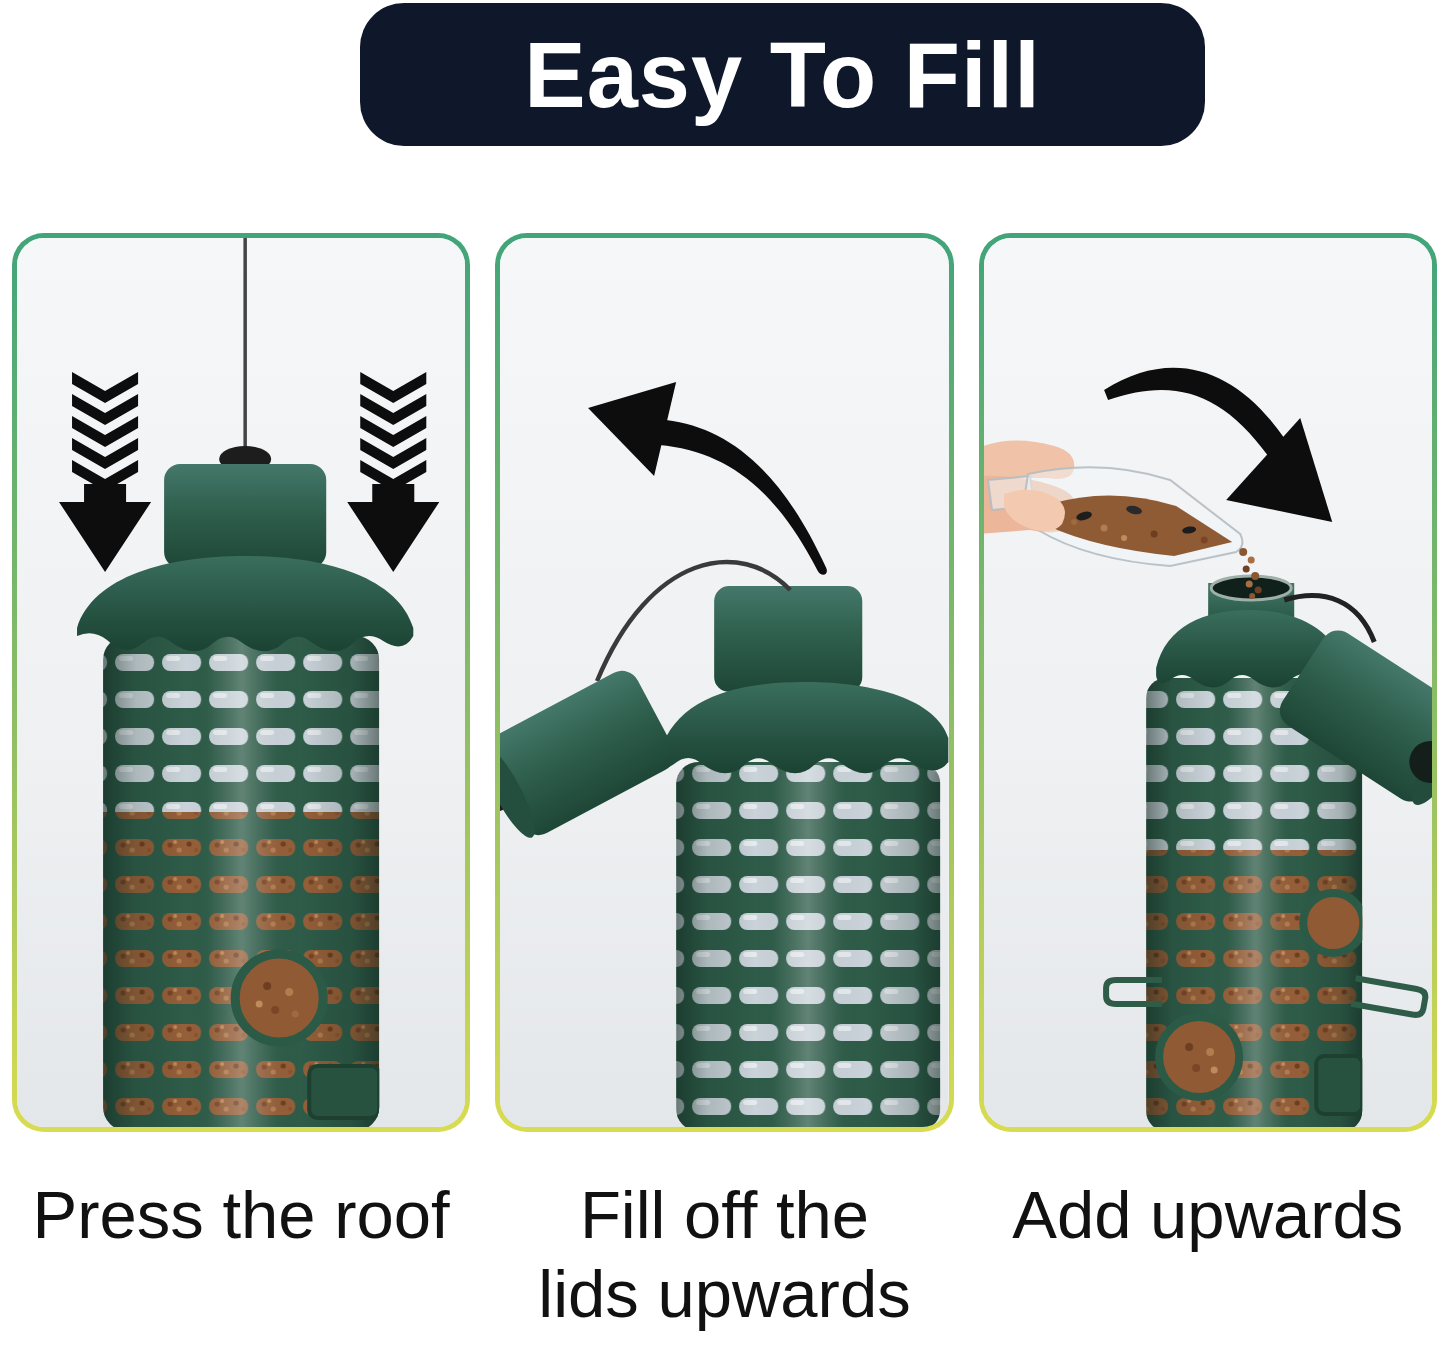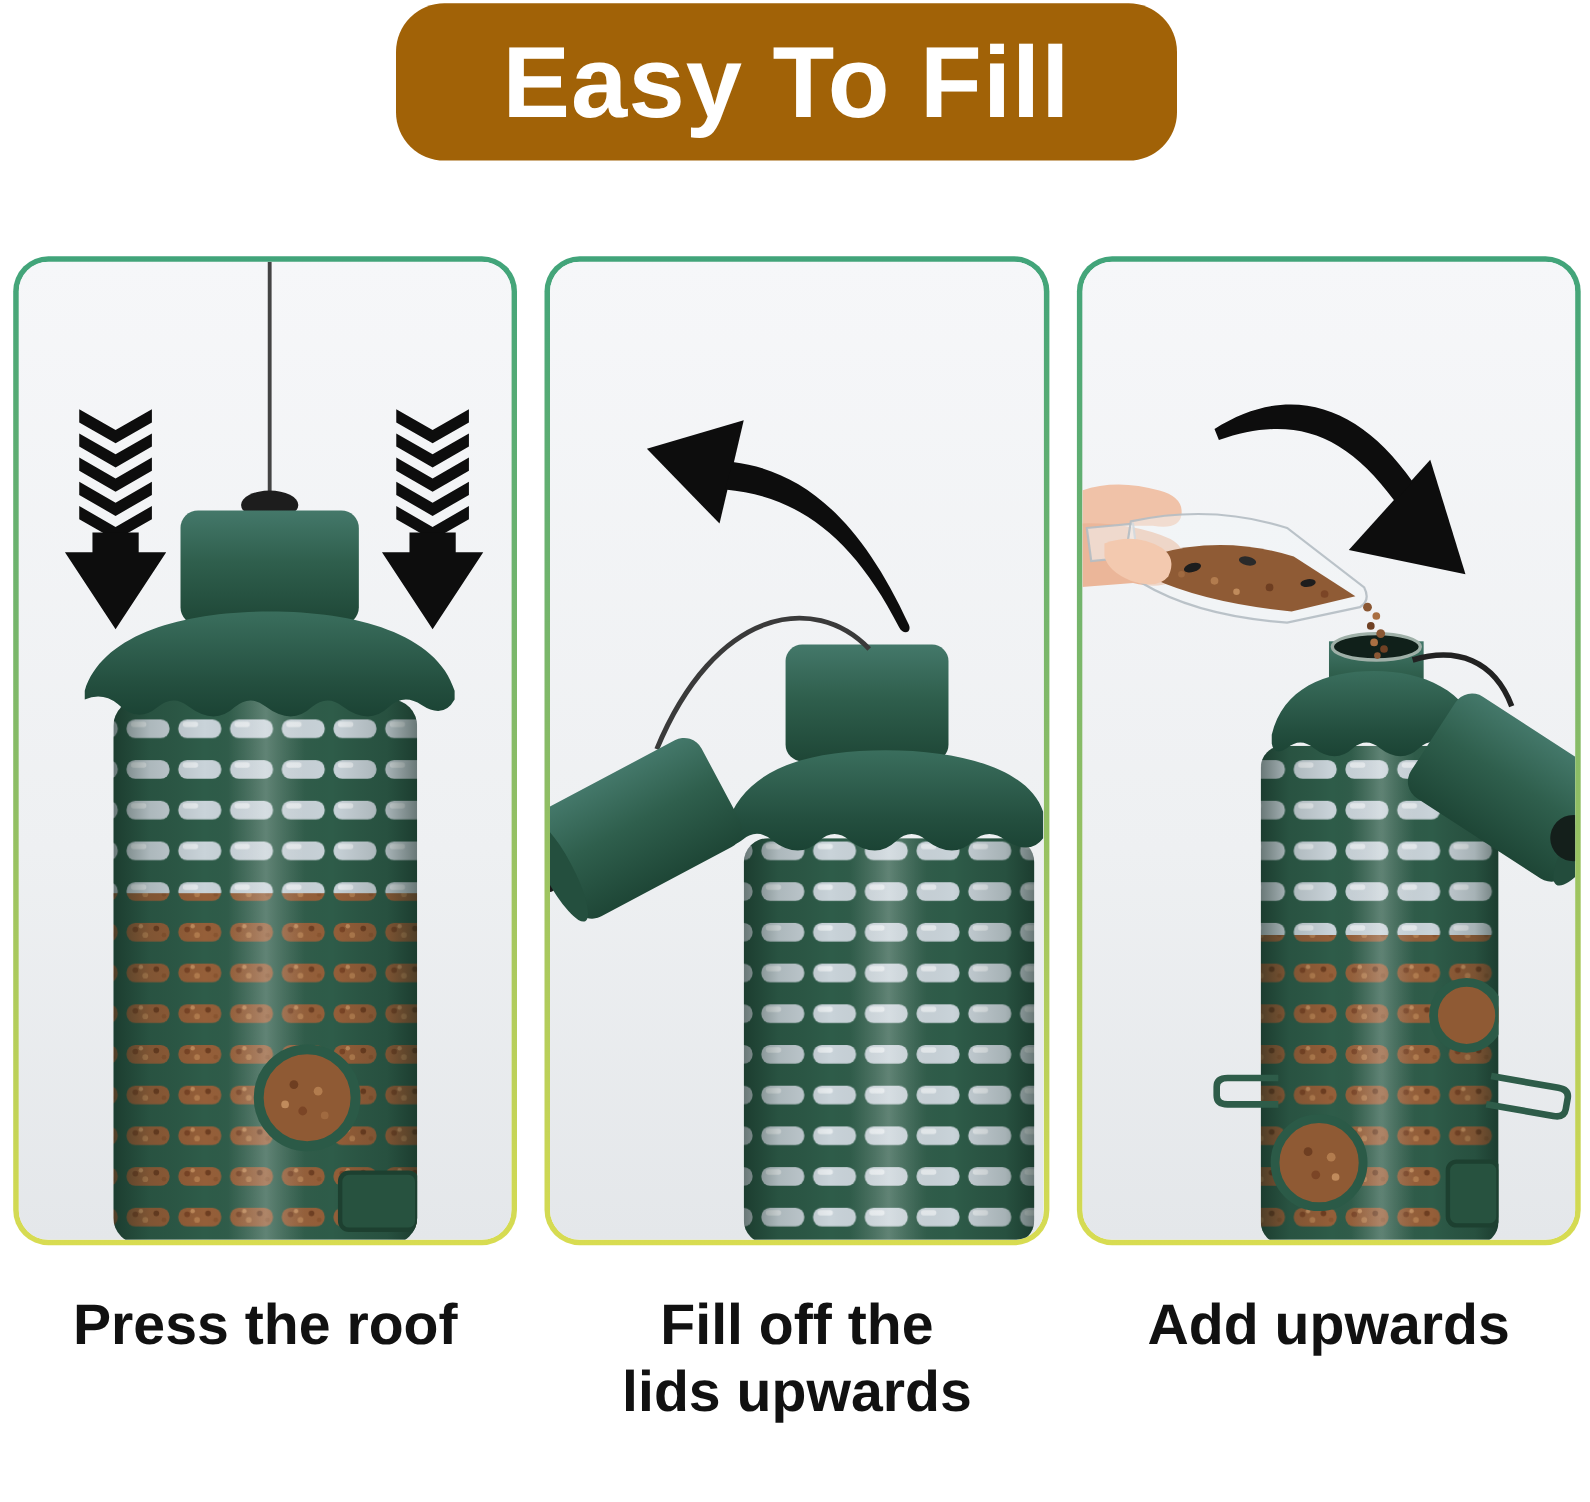--- a/index.html
+++ b/index.html
@@ -1,22 +1,22 @@
 <!DOCTYPE html>
 <html><head>
 <meta charset="utf-8">
 <style>
   html,body{margin:0;padding:0;}
   body{
     width:1445px;height:1365px;position:relative;overflow:hidden;
     background:#ffffff;font-family:"Liberation Sans",sans-serif;
   }
   .banner{
-    position:absolute;left:360px;top:3px;width:710px;height:143px;
-    background:#a16207;border-radius:44px;
+    position:absolute;left:360px;top:3px;width:845px;height:143px;
+    background:#0f172a;border-radius:44px;
     display:flex;align-items:center;justify-content:center;
   }
   .banner-text{
     color:#ffffff;font-size:92px;font-weight:700;letter-spacing:1px;line-height:1;
   }
   .panels{
     position:absolute;left:12px;top:233px;width:1425px;height:899px;
     display:flex;gap:25px;
   }
   .panel{
@@ -26,21 +26,21 @@
   .panel-inner{
     width:100%;height:100%;border-radius:27px;overflow:hidden;background:#F2F4F5;
   }
   svg.photo{width:100%;height:100%;display:block;}
   .captions{
     position:absolute;left:12px;top:1175px;width:1425px;
     display:flex;gap:25px;
   }
   .caption{flex:1;text-align:center;color:#111111;}
   .step-label{font-size:58px;font-weight:700;line-height:1.1;margin-bottom:10px;}
-  .step-line{font-size:52px;font-weight:700;line-height:1.18;}
+  .step-line{font-size:67px;font-weight:400;line-height:1.18;}
 </style>
 </head>
 <body>
 
 <svg width="0" height="0" style="position:absolute" aria-hidden="true">
   <defs>
     <linearGradient id="bgGrad" x1="0" y1="0" x2="0" y2="1">
       <stop offset="0" stop-color="#F6F7F9"></stop>
       <stop offset="0.6" stop-color="#EEF0F2"></stop>
       <stop offset="1" stop-color="#E4E7EA"></stop>

